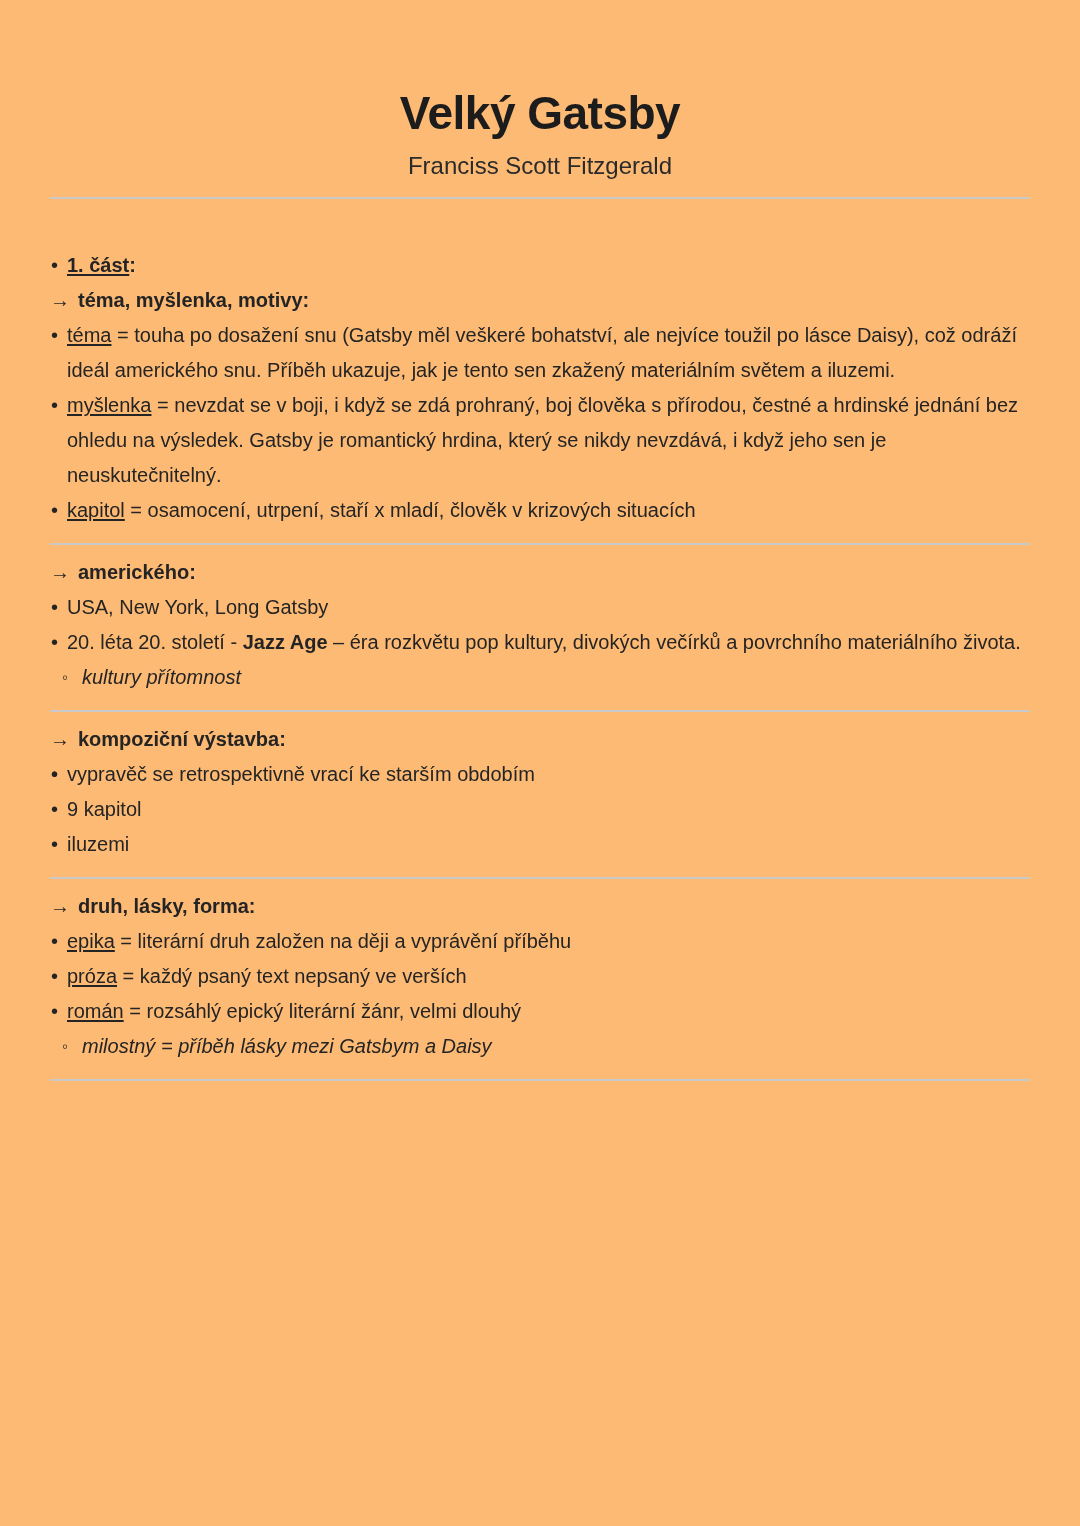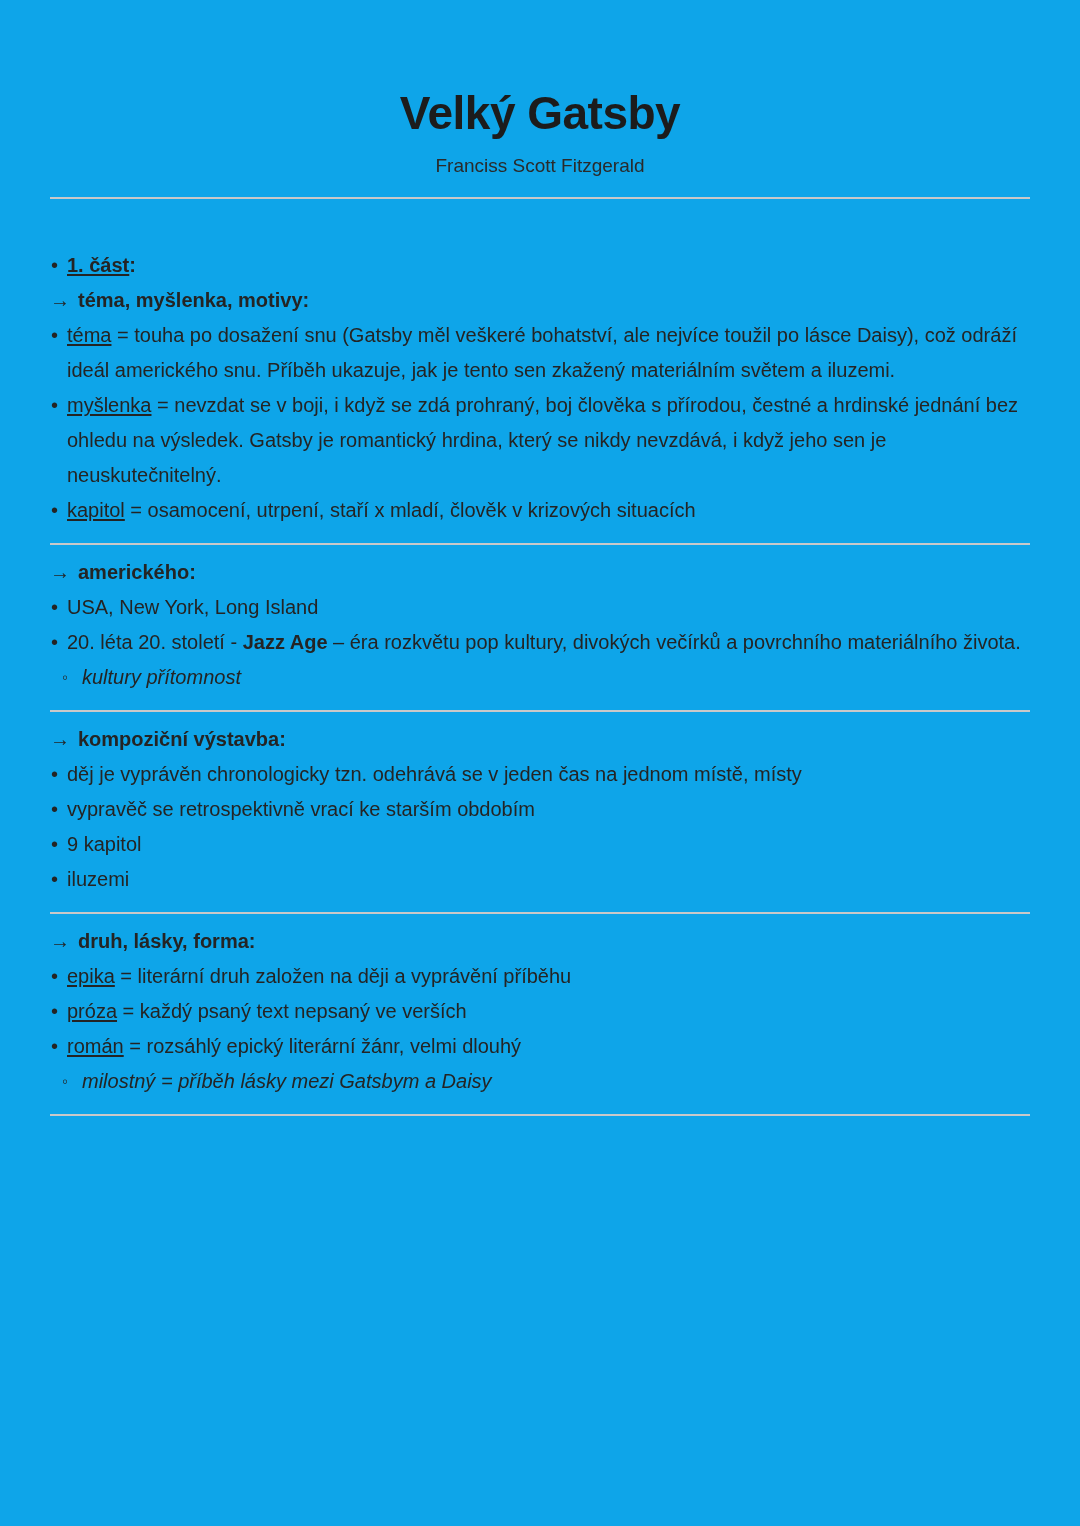--- a/index.html
+++ b/index.html
@@ -1,36 +1,36 @@
 <!DOCTYPE html>
 <html><head>
 <meta charset="utf-8">
 <style>
   * { margin: 0; padding: 0; box-sizing: border-box; }
   html, body { background: #ffffff; }
   .page {
     width: 1080px;
     height: 1526px;
-    background: #0ea5e9;
+    background: #fdba74;
     font-family: "Liberation Sans", "DejaVu Sans", sans-serif;
     color: #242424;
     overflow: hidden;
   }
   .content { padding: 0 50px; }
 
   .doc-header { text-align: center; padding-top: 84px; }
   .doc-title {
     font-size: 46px;
     font-weight: 700;
     line-height: 58px;
     letter-spacing: -0.5px;
     color: #1c1c1c;
   }
   .doc-subtitle {
-    font-size: 19px;
+    font-size: 24px;
     line-height: 28px;
     margin-top: 10px;
     color: #2a2a2a;
   }
 
   hr.rule {
     border: none;
     border-top: 2px solid #c9c9c9;
     margin: 15px 0 10px;
   }
@@ -89,41 +89,40 @@
       </section>
 
       <hr class="rule">
 
       <section>
         <div class="heading">
           <span class="arrow">→</span><span>amerického:</span>
         </div>
         <div class="li">
           <span class="bul">•</span>
-          <span>USA, New York, Long Island</span>
+          <span>USA, New York, Long Gatsby</span>
         </div>
         <div class="li">
           <span class="bul">•</span>
           <span><span>20. léta 20. století - </span><span class="bold">Jazz Age</span><span> – éra rozkvětu pop kultury, divokých večírků a povrchního materiálního života.</span></span>
         </div>
         <div class="li sub">
           <span class="bul">◦</span>
           <span>kultury přítomnost</span>
         </div>
       </section>
 
       <hr class="rule">
 
       <section>
         <div class="heading">
           <span class="arrow">→</span><span>kompoziční výstavba:</span>
         </div>
         <div class="li">
           <span class="bul">•</span>
-          <span>děj je vyprávěn chronologicky tzn. odehrává se v jeden čas na jednom místě, místy</span>
         </div>
         <div class="li">
           <span class="bul">•</span>
           <span>vypravěč se retrospektivně vrací ke starším obdobím</span>
         </div>
         <div class="li">
           <span class="bul">•</span>
           <span>9 kapitol</span>
         </div>
         <div class="li">

